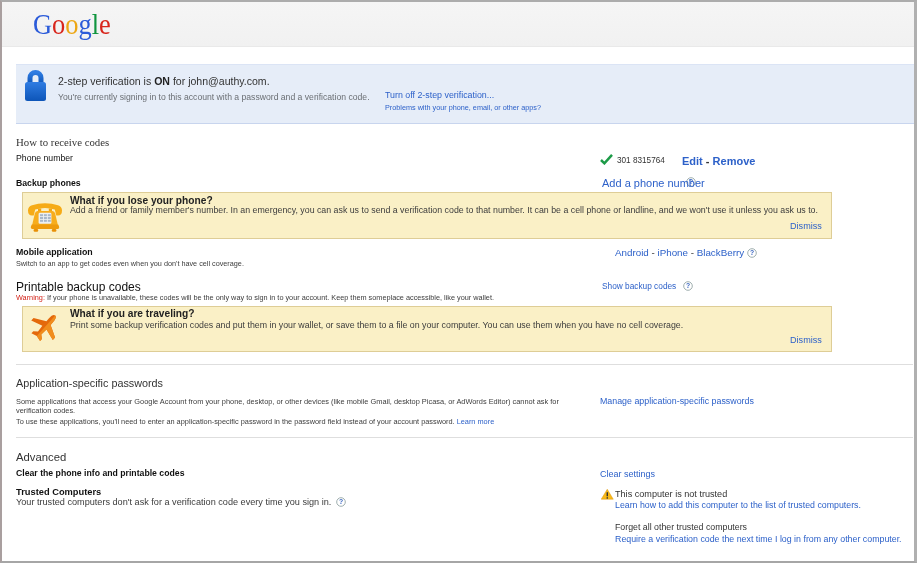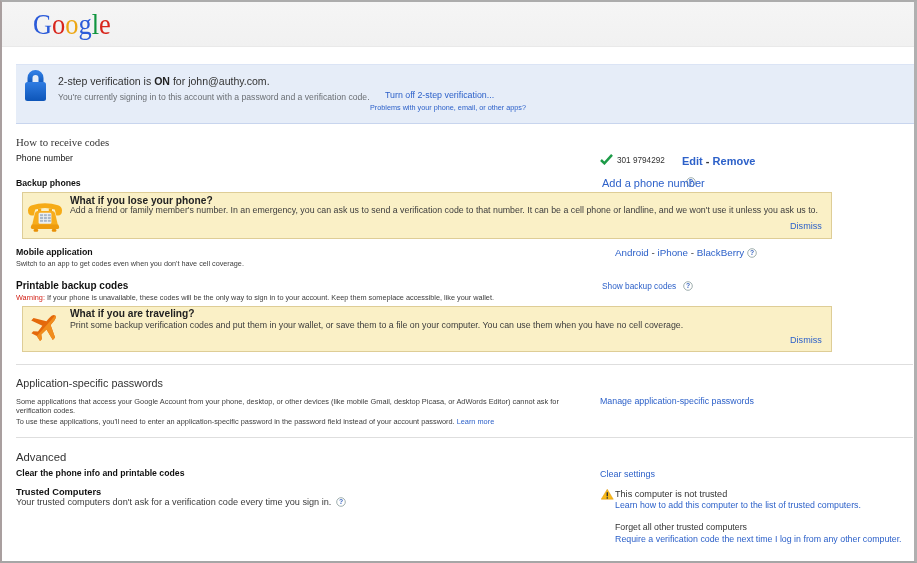--- a/index.html
+++ b/index.html
@@ -82,34 +82,34 @@
     <circle cx="5" cy="5" r="4.3" fill="none" stroke="#94a5a5" stroke-width="0.9"></circle>
     <text x="5" y="7.4" font-size="6.8" font-weight="bold" font-family="Liberation Sans" fill="#3b66c0" text-anchor="middle">?</text>
   </svg>
 <svg style="left:336px;top:497.3px" width="10" height="10" viewBox="0 0 10 10">
     <circle cx="5" cy="5" r="4.3" fill="none" stroke="#94a5a5" stroke-width="0.9"></circle>
     <text x="5" y="7.4" font-size="6.8" font-weight="bold" font-family="Liberation Sans" fill="#3b66c0" text-anchor="middle">?</text>
   </svg>
 <div class="t" id="h1" style="left:58px;top:75.6px;font-size:10.55px;color:#333;">2-step verification is <b style="color:#222">ON</b> for john@authy.com.</div>
 <div class="t" id="sub" style="left:58px;top:93.3px;font-size:8.65px;color:#6b6f74;">You're currently signing in to this account with a password and a verification code.</div>
 <div class="t" id="turnoff" style="left:385px;top:91.3px;font-size:8.85px;color:#2d61c9;">Turn off 2-step verification...</div>
-<div class="t" id="problems" style="left:370px;top:103.6px;font-size:7.25px;color:#2d61c9;">Problems with your phone, email, or other apps?</div>
+<div class="t" id="problems" style="left:385px;top:103.6px;font-size:7.25px;color:#2d61c9;">Problems with your phone, email, or other apps?</div>
 <div class="t" id="howto" style="left:16px;top:137.3px;font-size:10.8px;color:#333;font-family:Liberation Serif, serif;">How to receive codes</div>
 <div class="t" id="phonelabel" style="left:16px;top:153.7px;font-size:8.7px;font-weight:normal;color:#111;">Phone number</div>
-<div class="t" id="number" style="left:617px;top:156.7px;font-size:8.2px;color:#333;">301 9794292</div>
+<div class="t" id="number" style="left:617px;top:156.7px;font-size:8.2px;color:#333;">301 8315764</div>
 <div class="t" id="editrem" style="left:682px;top:156.1px;font-size:11px;color:#2d61c9;font-weight:bold;">Edit <span style="color:#333">-</span> Remove</div>
 <div class="t" id="backuplabel" style="left:16px;top:178.6px;font-size:8.7px;font-weight:bold;color:#111;">Backup phones</div>
 <div class="t" id="addphone" style="left:602px;top:178.1px;font-size:11px;color:#2d61c9;">Add a phone number</div>
 <div class="t" id="box1title" style="left:70px;top:195.8px;font-size:10.2px;font-weight:bold;color:#222;">What if you lose your phone?</div>
 <div class="t" id="box1body" style="left:70px;top:206.4px;font-size:8.8px;color:#3c3c3c;">Add a friend or family member's number. In an emergency, you can ask us to send a verification code to that number. It can be a cell phone or landline, and we won't use it unless you ask us to.</div>
 <div class="t" id="dismiss1" style="left:790px;top:222.3px;font-size:9.1px;color:#2d61c9;">Dismiss</div>
 <div class="t" id="mobilelabel" style="left:16px;top:248.4px;font-size:8.8px;font-weight:bold;color:#111;">Mobile application</div>
 <div class="t" id="android" style="left:615px;top:248.1px;font-size:9.8px;color:#2d61c9;">Android <span style="color:#333">-</span> iPhone <span style="color:#333">-</span> BlackBerry</div>
 <div class="t" id="switch" style="left:16px;top:260.0px;font-size:7.25px;color:#3c3c3c;">Switch to an app to get codes even when you don't have cell coverage.</div>
-<div class="t" id="printlabel" style="left:16px;top:281.1px;font-size:10px;font-weight:bold;color:#111;">Printable backup codes</div>
+<div class="t" id="printlabel" style="left:16px;top:281.1px;font-size:12px;font-weight:normal;color:#111;">Printable backup codes</div>
 <div class="t" id="showback" style="left:602px;top:282.4px;font-size:8.3px;color:#2d61c9;">Show backup codes</div>
 <div class="t" id="warn" style="left:16px;top:294.4px;font-size:7.3px;color:#3c3c3c;"><span style="color:#d21e14">Warning:</span> If your phone is unavailable, these codes will be the only way to sign in to your account. Keep them someplace accessible, like your wallet.</div>
 <div class="t" id="box2title" style="left:70px;top:309.2px;font-size:10.2px;font-weight:bold;color:#222;">What if you are traveling?</div>
 <div class="t" id="box2body" style="left:70px;top:321.4px;font-size:8.8px;color:#3c3c3c;">Print some backup verification codes and put them in your wallet, or save them to a file on your computer. You can use them when you have no cell coverage.</div>
 <div class="t" id="dismiss2" style="left:790px;top:336.3px;font-size:9.1px;color:#2d61c9;">Dismiss</div>
 <div class="t" id="apphdr" style="left:16px;top:378.4px;font-size:10.8px;color:#333;">Application-specific passwords</div>
 <div class="t" id="manage" style="left:600px;top:396.7px;font-size:8.85px;color:#2d61c9;">Manage application-specific passwords</div>
 <div class="t" id="para1l1" style="left:16px;top:398.3px;font-size:7.4px;color:#3c3c3c;">Some applications that access your Google Account from your phone, desktop, or other devices (like mobile Gmail, desktop Picasa, or AdWords Editor) cannot ask for</div>
 <div class="t" id="para1l2" style="left:16px;top:406.5px;font-size:7.4px;color:#3c3c3c;">verification codes.</div>
 <div class="t" id="para2" style="left:16px;top:418.3px;font-size:7.35px;color:#3c3c3c;">To use these applications, you'll need to enter an application-specific password in the password field instead of your account password. <span class="lk">Learn more</span></div>

